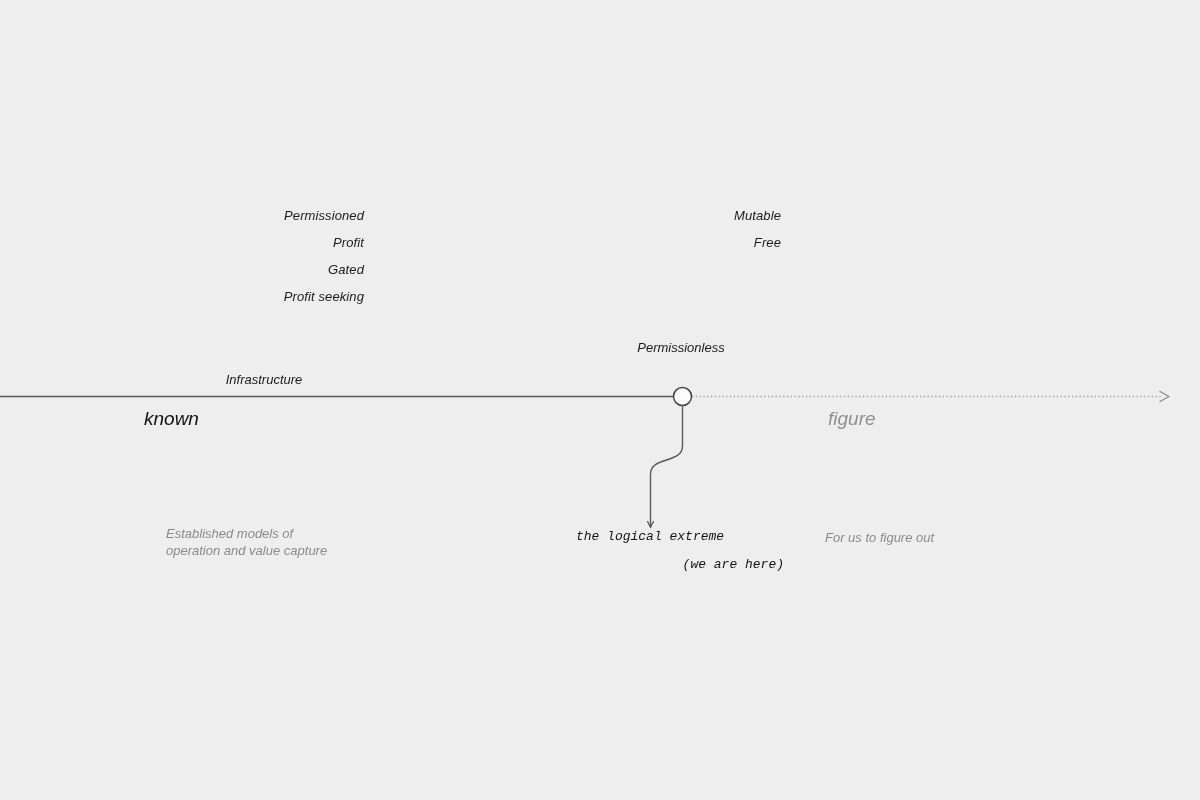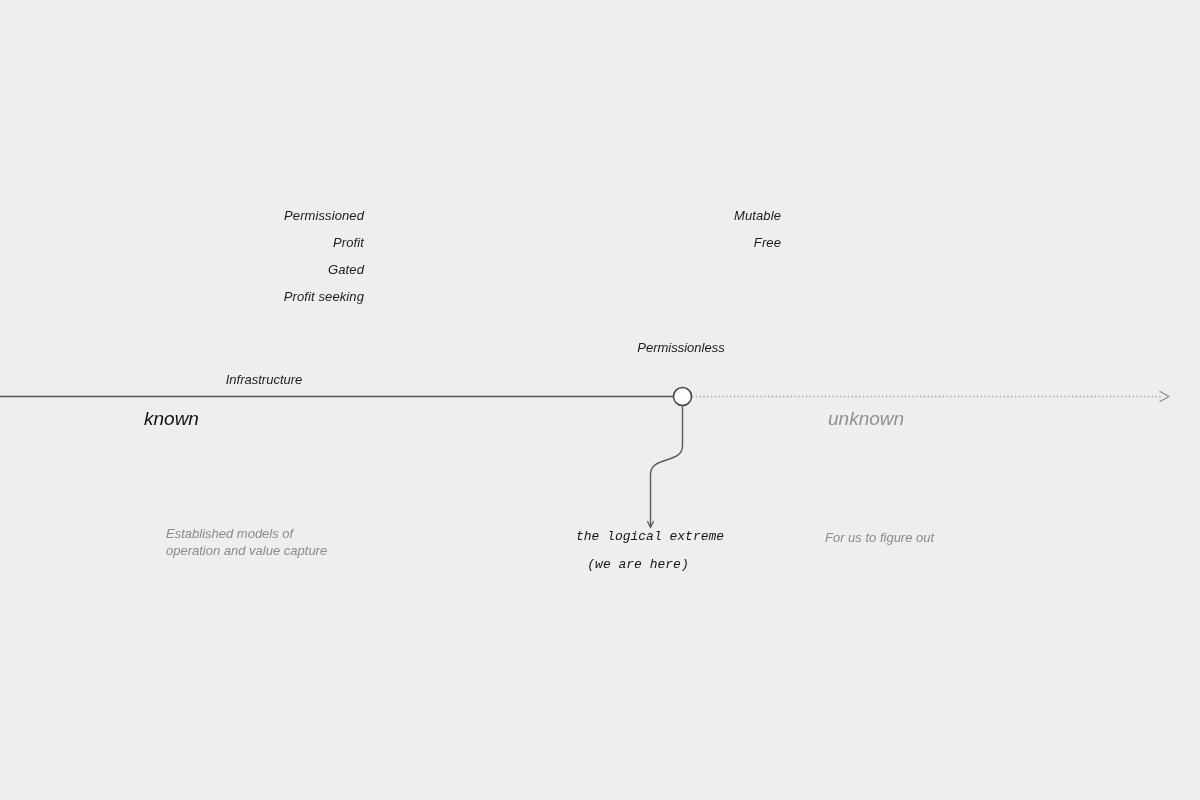--- a/index.html
+++ b/index.html
@@ -99,21 +99,21 @@
     position: absolute;
     font-style: italic;
     font-size: 13px;
     color: #141414;
     text-align: center;
     width: 260px;
     white-space: nowrap;
     font-family: Liberation Mono, monospace;
   }
   #marker-title { left: 520px; top: 529px; }
-  #marker-sub   { left: 508px; top: 557px; }
+  #marker-sub   { left: 524px; top: 557px; text-align: right; }
 </style>
 </head>
 <body>
 
 <div id="stage">
 
   <div id="col-known" class="attr-col">
     <div class="attr-line">Permissioned</div>
     <div class="attr-line">Profit</div>
     <div class="attr-line">Gated</div>
@@ -140,21 +140,21 @@
 
     <path d="M 682.5 405.5
              L 682.5 446
              C 682.5 464, 650.5 456, 650.5 474
              L 650.5 526" fill="none" stroke="#5a5a5a" stroke-width="1.4" stroke-linecap="round"></path>
 
     <path d="M 647.6 521.5 L 650.5 527.5 L 653.4 521.5" fill="none" stroke="#5a5a5a" stroke-width="1.3" stroke-linecap="round" stroke-linejoin="round"></path>
   </svg>
 
   <div id="label-known" class="axis-label">known</div>
-  <div id="label-unknown" class="axis-label">unknown</div>
+  <div id="label-unknown" class="axis-label">figure</div>
 
   <div id="caption-known" class="caption">
     <div>Established models of</div>
     <div>operation and value capture</div>
   </div>
 
   <div id="caption-unknown" class="caption">For us to figure out</div>
 
   <div id="marker-title" class="marker-caption">the logical extreme</div>
   <div id="marker-sub" class="marker-caption">(we are here)</div>

